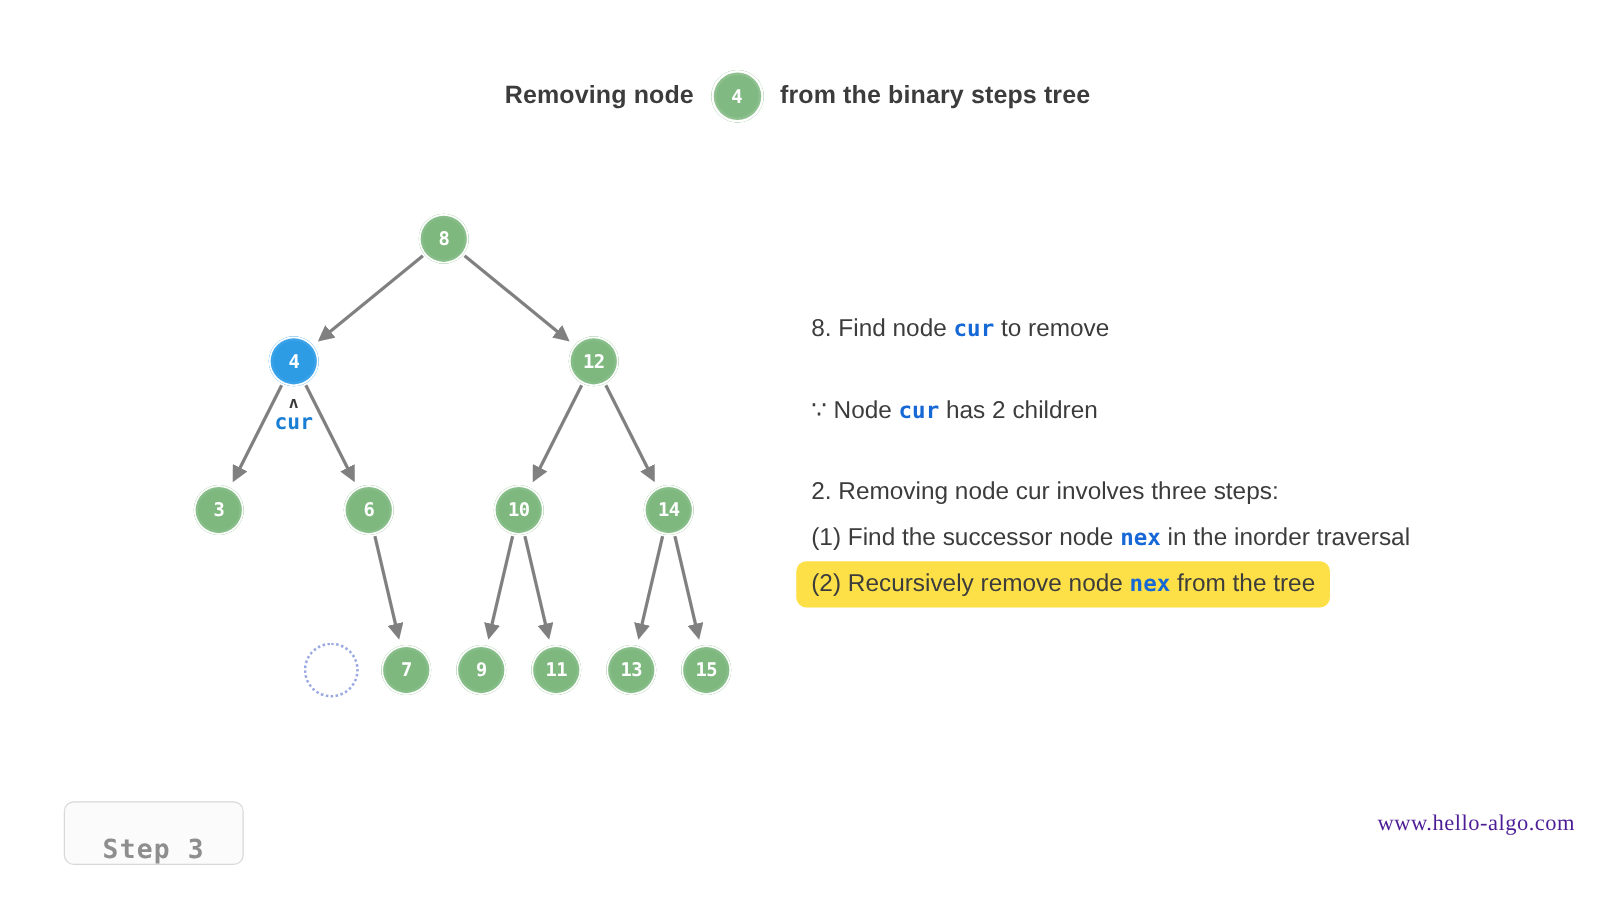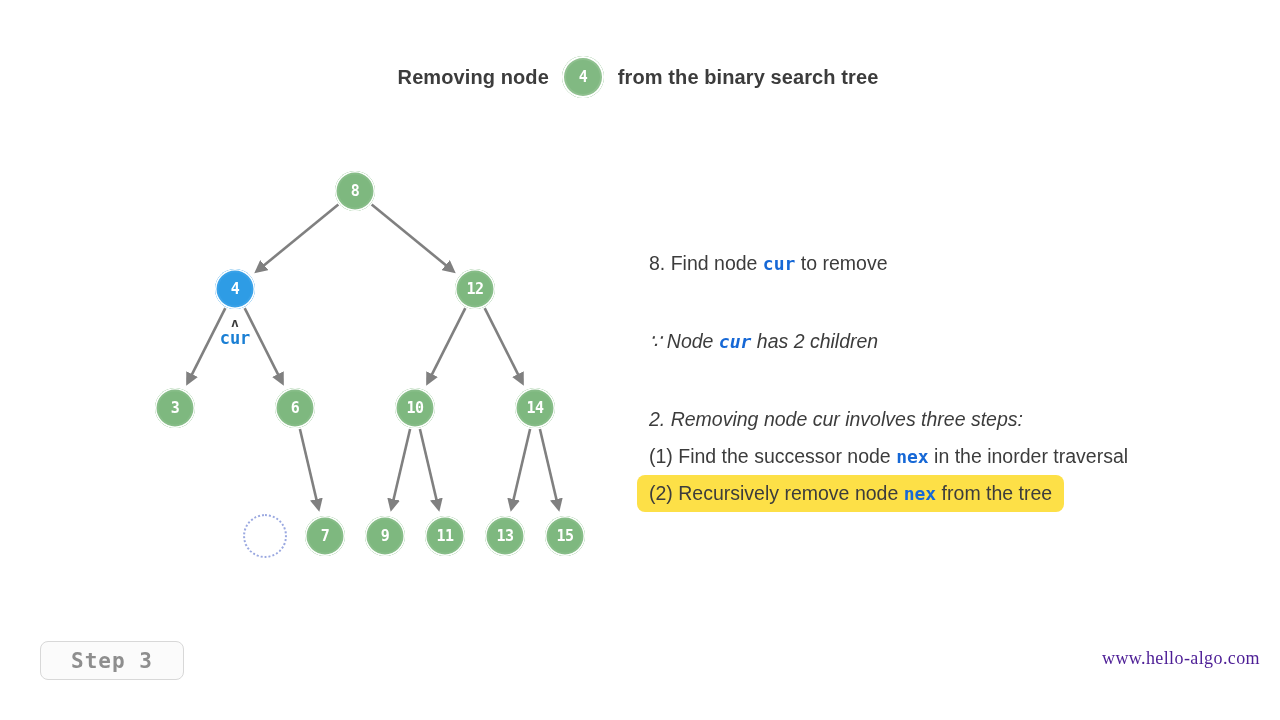--- a/index.html
+++ b/index.html
@@ -131,42 +131,42 @@
   .ex-line {
     font-size: 19.5px;
     color: #3c3c3c;
     line-height: 37px;
     white-space: nowrap;
     padding: 0 12px;
     border-radius: 8px;
     display: inline-block;
   }
   .ex-row { display: block; }
-  .ex-row.gap-top { margin-top: 41px; font-style: italic; }
+  .ex-row.gap-top { margin-top: 28px; }
   .ex-line.hl { background: #fde047; }
   .kw {
     color: #1668d6;
     font-weight: bold;
     font-family: "DejaVu Sans Mono", monospace;
     font-size: 18px;
   }
 
   
   #step-badge {
     position: absolute;
-    left: 40px;
+    left: 51px;
     top: 641px;
     width: 144px;
-    height: 39px;
+    height: 51px;
     box-sizing: border-box;
     border: 1.5px solid #d8d8d8;
     border-radius: 8px;
     background: #fbfbfb;
     display: flex;
-    align-items: center;
+    align-items: flex-end;
     justify-content: center;
     font-family: "DejaVu Sans Mono", monospace;
     font-size: 21px;
     font-weight: bold;
     color: #8e8e8e;
     letter-spacing: 1px;
   }
 
   
   #watermark {
@@ -180,21 +180,21 @@
   }
 </style>
 </head>
 <body>
 
 <div id="title-bar">
   <span class="ttl-text">Removing node</span>
   <span class="title-node">
     <span>4</span>
   </span>
-  <span class="ttl-text">from the binary search tree</span>
+  <span class="ttl-text">from the binary steps tree</span>
 </div>
 
 <div id="tree-area">
   <svg id="tree-svg" width="660" height="720">
     <defs>
       <marker id="arrowhead" markerWidth="5" markerHeight="5" refX="3.6" refY="2.5" orient="auto">
         <path d="M0,0 L5,2.5 L0,5 Z" fill="#808080"></path>
       </marker>
     </defs>
     <g id="edges-group">

